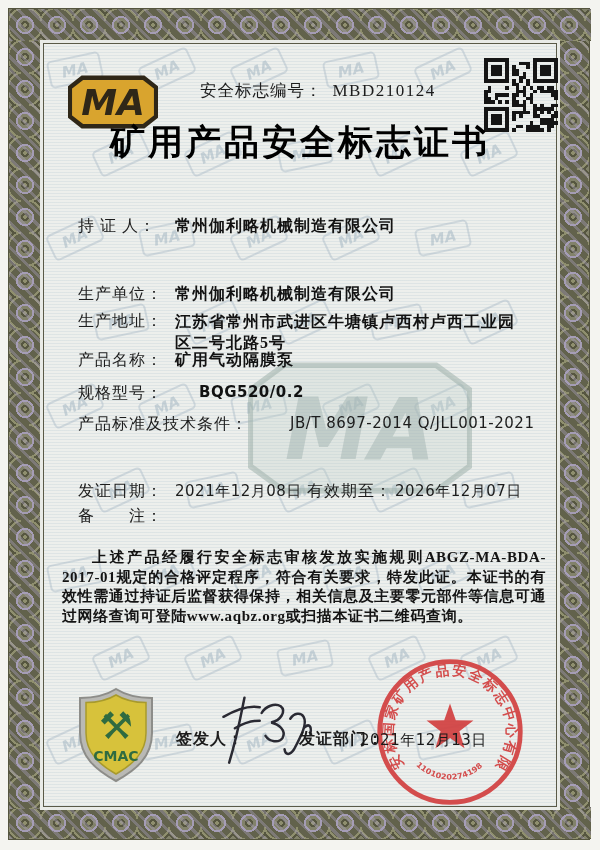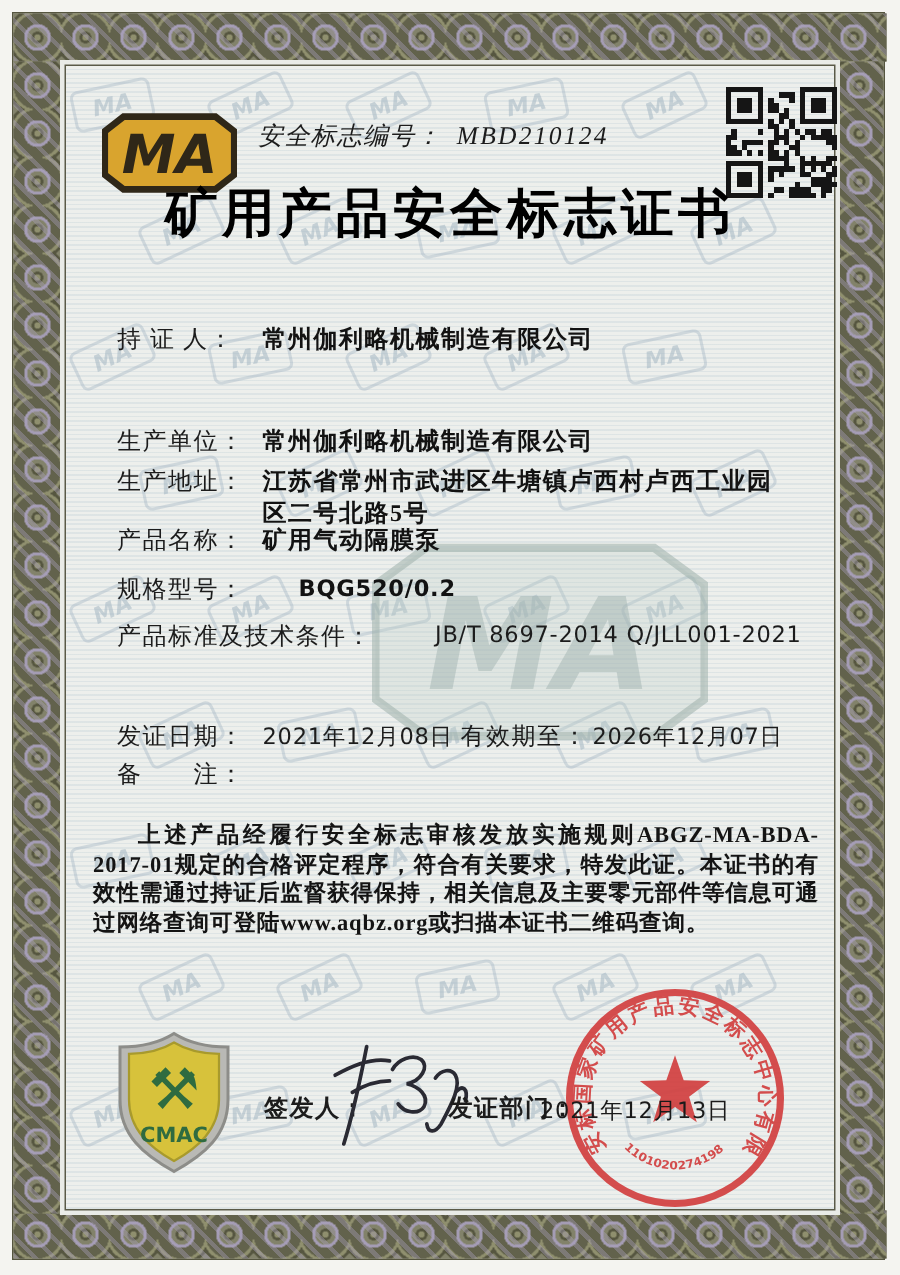--- a/index.html
+++ b/index.html
@@ -35,21 +35,21 @@
   .wm{
     position:absolute; width:54px; height:28px; box-sizing:border-box;
     border:2px solid rgba(164,182,195,.42); border-radius:5px;
     color:rgba(164,182,195,.55); font-family:"DejaVu Sans", sans-serif;
     font-weight:bold; font-style:italic; font-size:15px; line-height:24px; text-align:center;
   }
   .big-wm{position:absolute; left:248px; top:352px; z-index:2; pointer-events:none;}
   
   .content{position:absolute; inset:0; z-index:3;}
   .abs{position:absolute;}
-  .cert-line{left:172px; top:80px; font-size:16.5px; letter-spacing:1px; white-space:nowrap;font-style:italic;}
+  .cert-line{left:200px; top:80px; font-size:16.5px; letter-spacing:1px; white-space:nowrap;}
   .cert-no{font-size:17px; letter-spacing:1.5px; margin-left:10px;}
   .title{left:0; top:119px; width:100%; text-align:center; font-size:35px; font-weight:900; letter-spacing:3px; color:#000000;}
   .row{position:absolute; left:78px; white-space:nowrap; font-size:16px;}
   .lbl{display:inline-block; width:97px; letter-spacing:1px; vertical-align:top;}
   .lbl-long{display:inline-block; letter-spacing:1px; vertical-align:top;text-align:right;}
   .val{font-weight:700; color:#121212; letter-spacing:1px;}
   .val-wrap{display:inline-block; width:352px; white-space:normal; line-height:21px; vertical-align:top;}
   .val-latin{font-family:"DejaVu Sans", sans-serif; font-weight:700; font-size:15px; letter-spacing:0.5px;margin-left:24px;}
   .val-std{font-family:"DejaVu Sans", sans-serif; font-weight:400; font-size:15px; letter-spacing:0.5px; margin-left:42px;}
   .val-date{font-family:"DejaVu Sans", sans-serif; font-weight:400; font-size:15px; letter-spacing:0.5px;}

